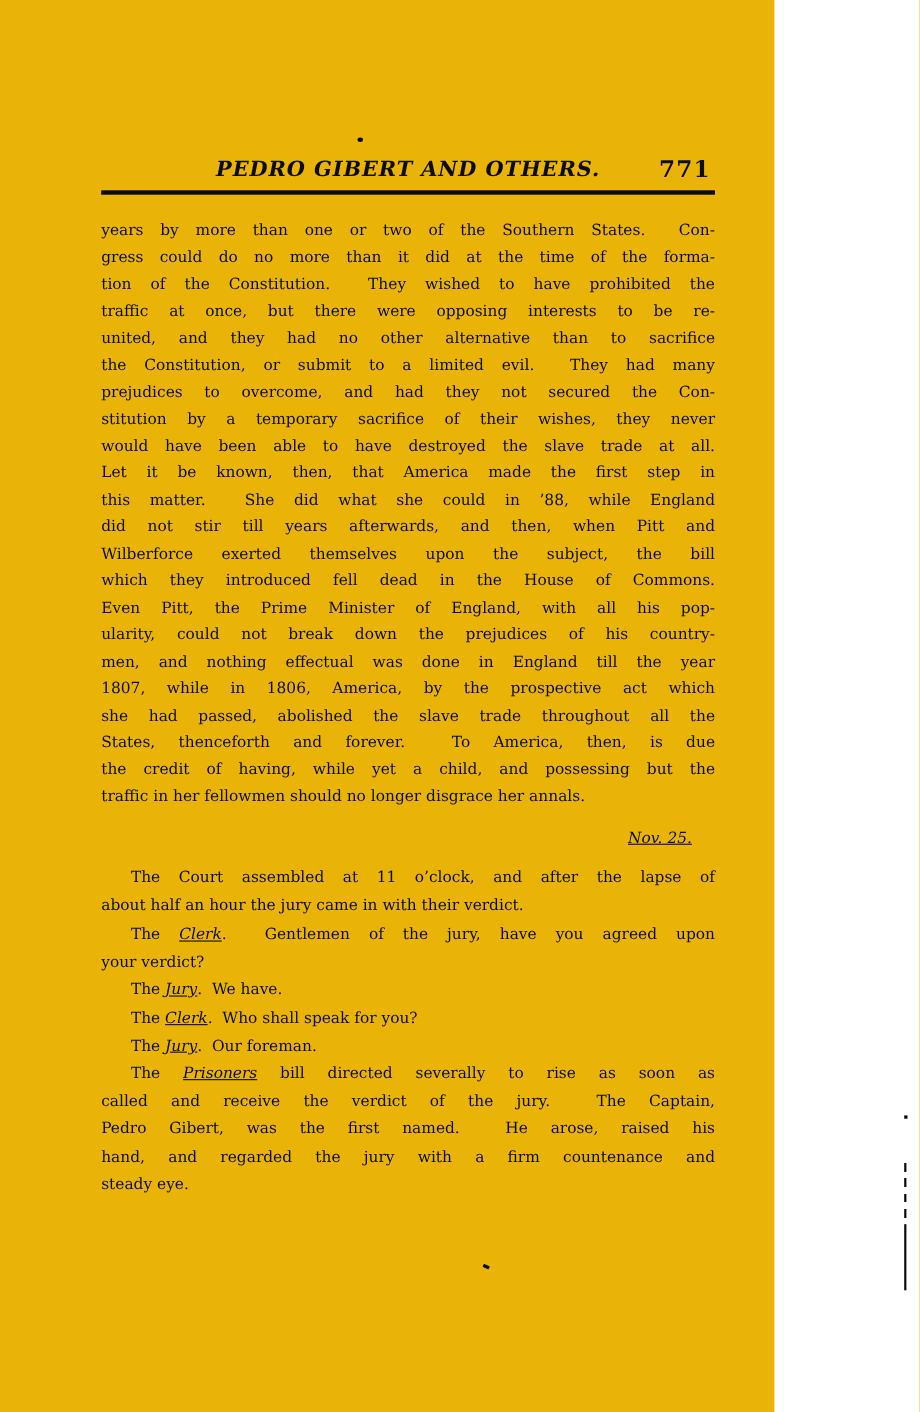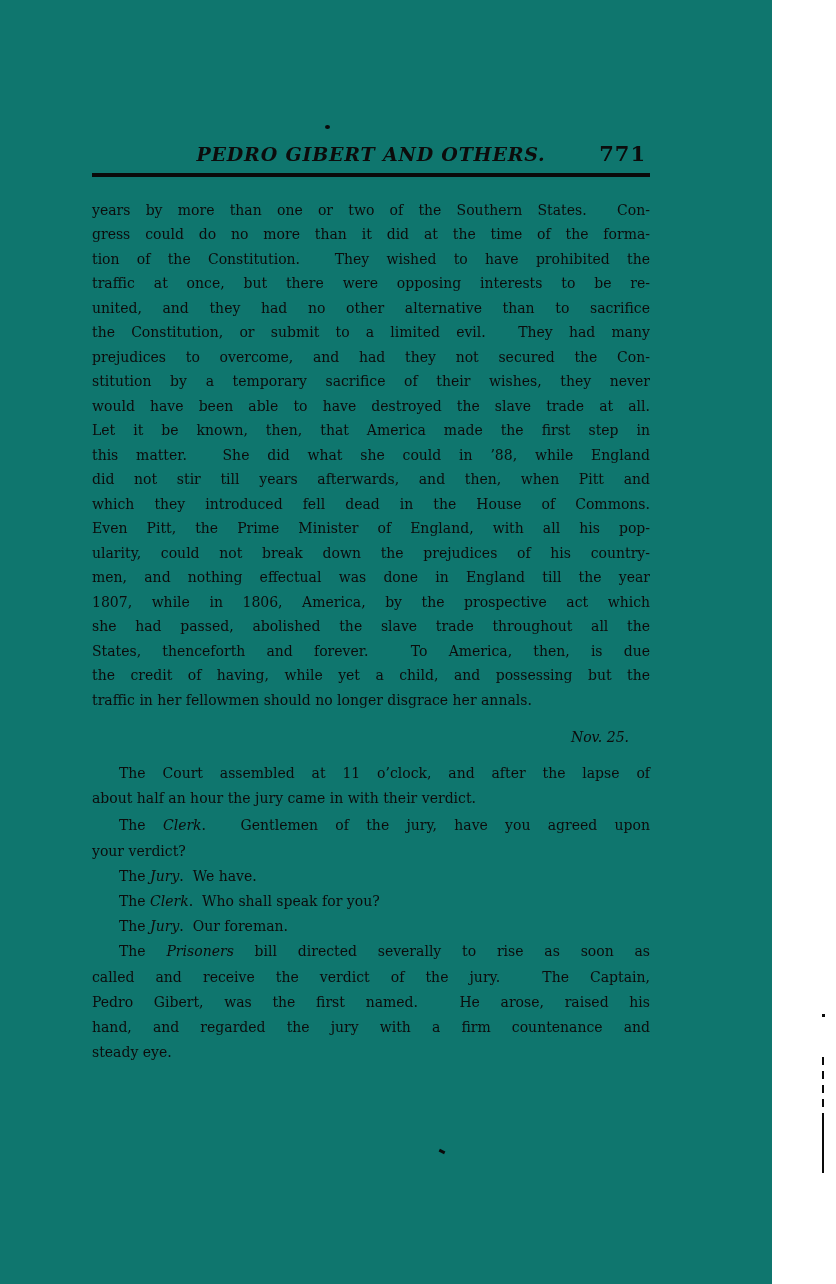--- a/index.html
+++ b/index.html
@@ -5,22 +5,22 @@
   html, body { margin: 0; padding: 0; }
   body {
     width: 836px; height: 1284px;
     background: #ffffff;
     font-family: "DejaVu Serif", serif;
     color: #0c0c0c;
     overflow: hidden;
   }
   .page {
     position: relative;
-    width: 772px; height: 1284px;
-    background: #0f766e;
+    width: 704px; height: 1284px;
+    background: #eab308;
   }
   .text-column {
     position: absolute;
     left: 92px; top: 143px;
     width: 558px;
   }
   .running-header {
     position: relative;
     height: 30px;
   }
@@ -57,21 +57,21 @@
     line-height: 24.5px;
     white-space: normal;
   }
   .line.last { text-align-last: left; }
   .line.indent { text-indent: 27px; }
   .line.right-align {
     text-align: right;
     text-align-last: right;
     padding-right: 21px;
   }
-  .it { font-style: italic; }
+  .it { font-style: italic; text-decoration: underline; }
   .para-date-line { margin-top: 13px; }
   .para-date-line .line { line-height: 25px; font-weight: 500; }
   .para-court-assembled { margin-top: 11px; }
   .para-court-assembled .line,
   .para-clerk-question .line,
   .para-jury-we-have .line,
   .para-clerk-speak .line,
   .para-jury-foreman .line,
   .para-prisoners .line { line-height: 25.2px; }
   .para-clerk-question { margin-top: 2px; }
@@ -119,20 +119,21 @@
           <div class="line"><span>tion of the Constitution.&nbsp; They wished to have prohibited the</span></div>
           <div class="line"><span>traffic at once, but there were opposing interests to be re-</span></div>
           <div class="line"><span>united, and they had no other alternative than to sacrifice</span></div>
           <div class="line"><span>the Constitution, or submit to a limited evil.&nbsp; They had many</span></div>
           <div class="line"><span>prejudices to overcome, and had they not secured the Con-</span></div>
           <div class="line"><span>stitution by a temporary sacrifice of their wishes, they never</span></div>
           <div class="line"><span>would have been able to have destroyed the slave trade at all.</span></div>
           <div class="line"><span>Let it be known, then, that America made the first step in</span></div>
           <div class="line"><span>this matter.&nbsp; She did what she could in ’88, while England</span></div>
           <div class="line"><span>did not stir till years afterwards, and then, when Pitt and</span></div>
+          <div class="line"><span>Wilberforce exerted themselves upon the subject, the bill</span></div>
           <div class="line"><span>which they introduced fell dead in the House of Commons.</span></div>
           <div class="line"><span>Even Pitt, the Prime Minister of England, with all his pop-</span></div>
           <div class="line"><span>ularity, could not break down the prejudices of his country-</span></div>
           <div class="line"><span>men, and nothing effectual was done in England till the year</span></div>
           <div class="line"><span>1807, while in 1806, America, by the prospective act which</span></div>
           <div class="line"><span>she had passed, abolished the slave trade throughout all the</span></div>
           <div class="line"><span>States, thenceforth and forever.&nbsp; To America, then, is due</span></div>
           <div class="line"><span>the credit of having, while yet a child, and possessing but the</span></div>
           <div class="line last"><span>traffic in her fellowmen should no longer disgrace her annals.</span></div>
         </div>

